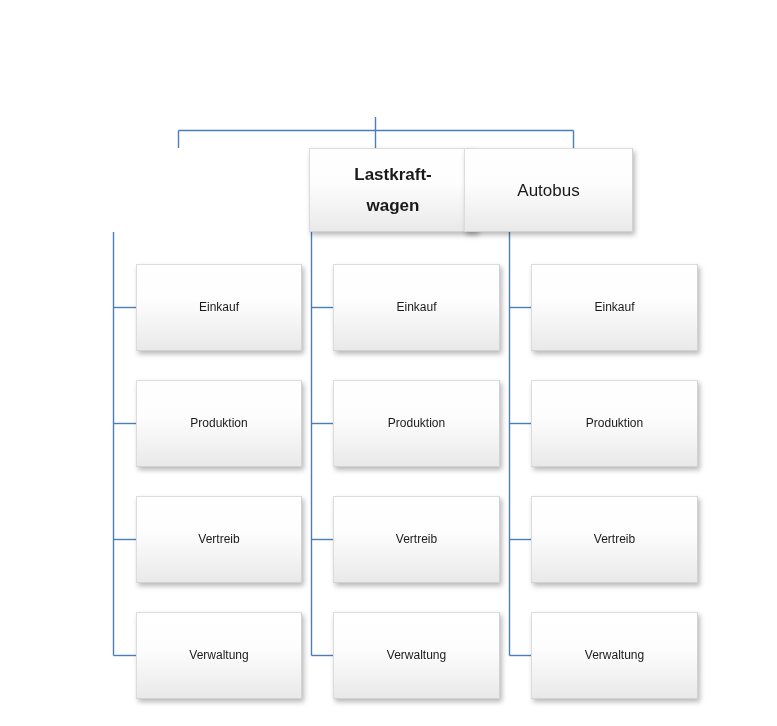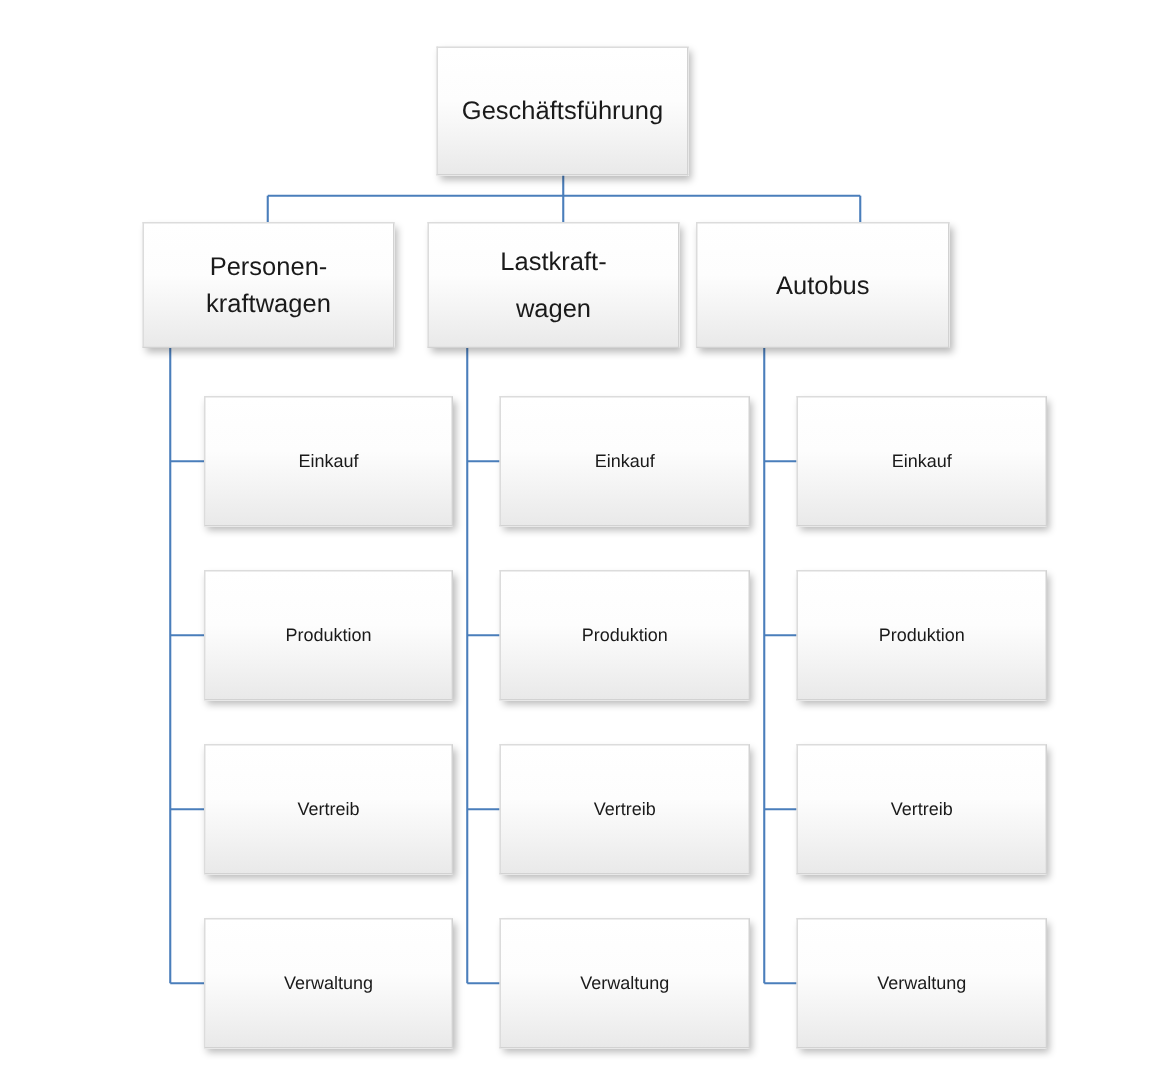--- a/index.html
+++ b/index.html
@@ -90,30 +90,23 @@
       <path d="M311.5 655.5 L333 655.5"></path>
 
       <path d="M509.5 232 L509.5 655.5"></path>
       <path d="M509.5 307.5 L531 307.5"></path>
       <path d="M509.5 423.5 L531 423.5"></path>
       <path d="M509.5 539.5 L531 539.5"></path>
       <path d="M509.5 655.5 L531 655.5"></path>
     </g>
   </svg>
 
-  <div class="node level-root" style="left:291px; top:31px; width:168px; height:86px;">
-    <span class="node-label">Geschäftsführung</span>
-  </div>
 
-  <div class="node level-dept tight" style="left:95px; top:148px; width:168px; height:84px;">
-    <span class="node-label">Personen-
-kraftwagen</span>
-  </div>
 
-  <div class="node level-dept" style="left:285px; top:148px; width:168px; height:84px;">
+  <div class="node level-dept" style="left:309px; top:148px; width:168px; height:84px;font-weight:bold;">
     <span class="node-label">Lastkraft-
 wagen</span>
   </div>
 
   <div class="node level-dept" style="left:464px; top:148px; width:169px; height:84px;">
     <span class="node-label">Autobus</span>
   </div>
 
   <div class="node level-unit" style="left:136px; top:264px; width:166px; height:87px;">
     <span class="node-label">Einkauf</span>

